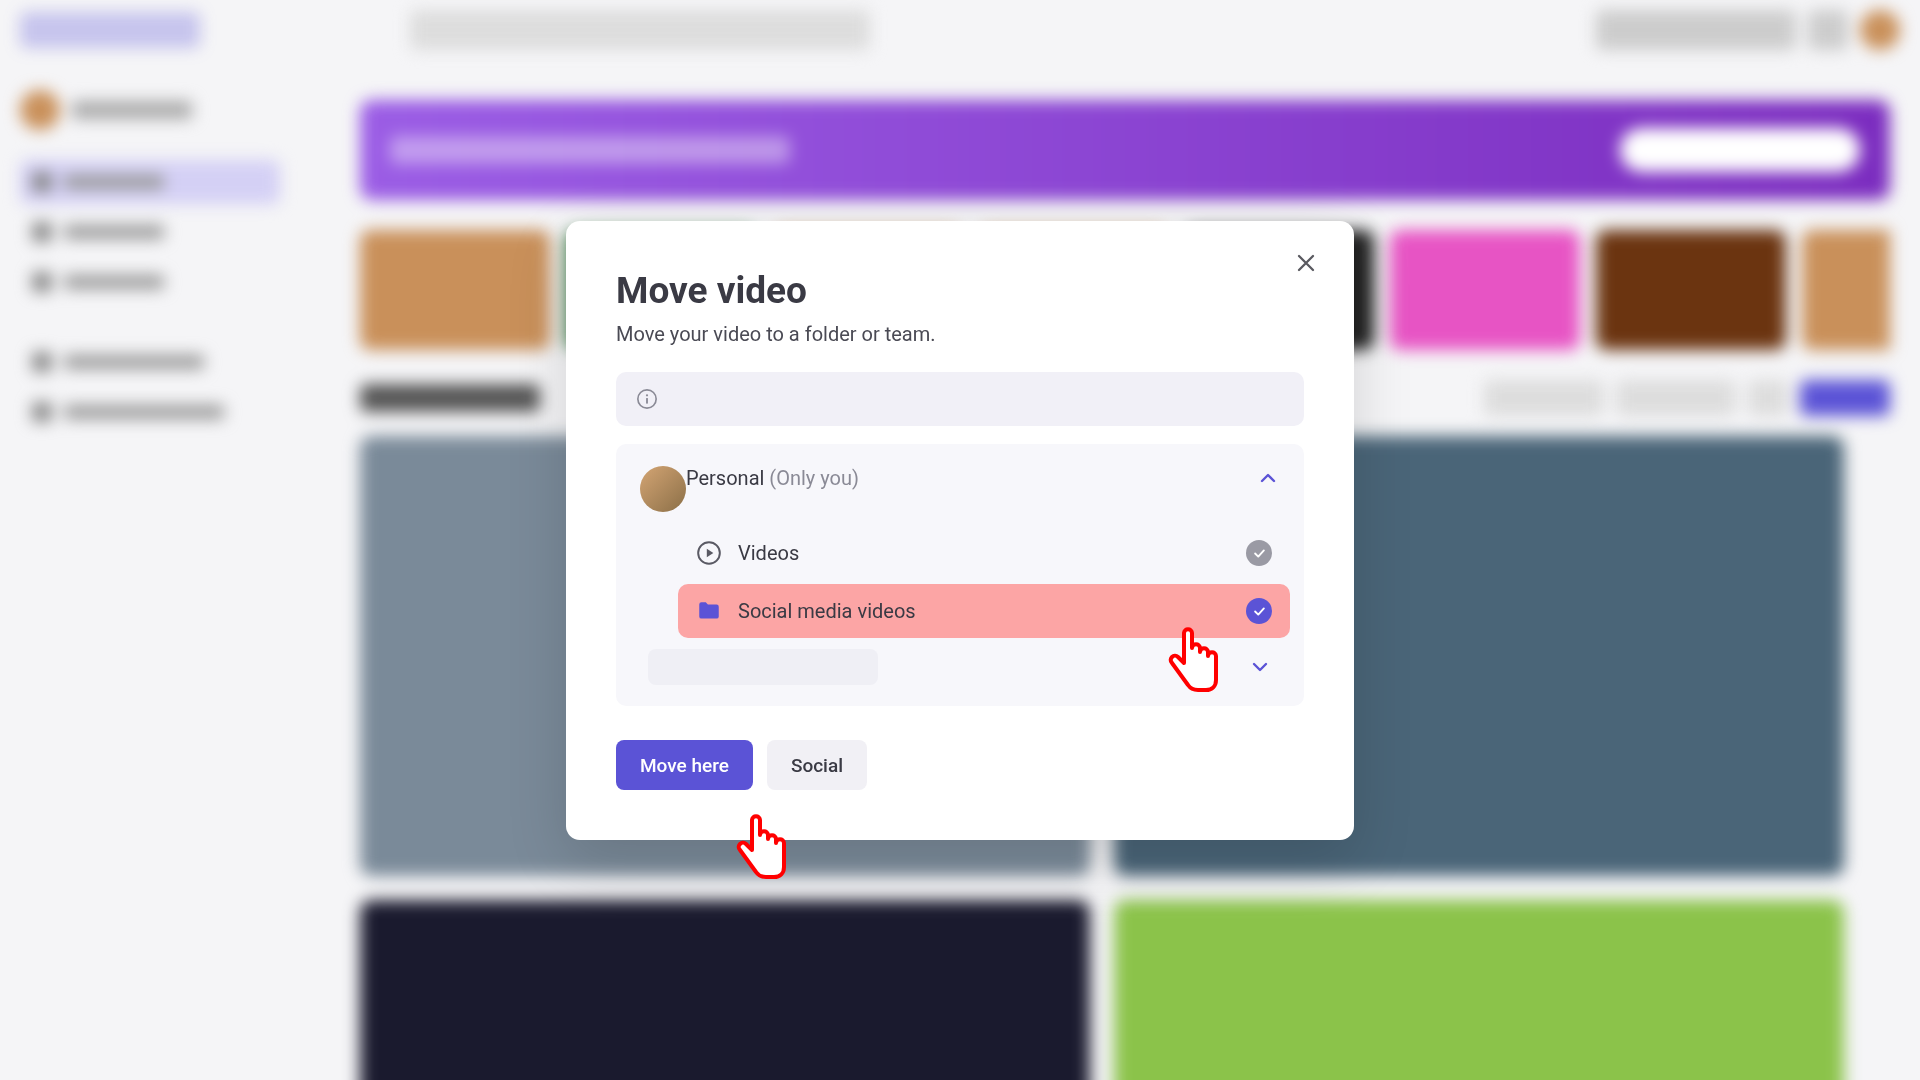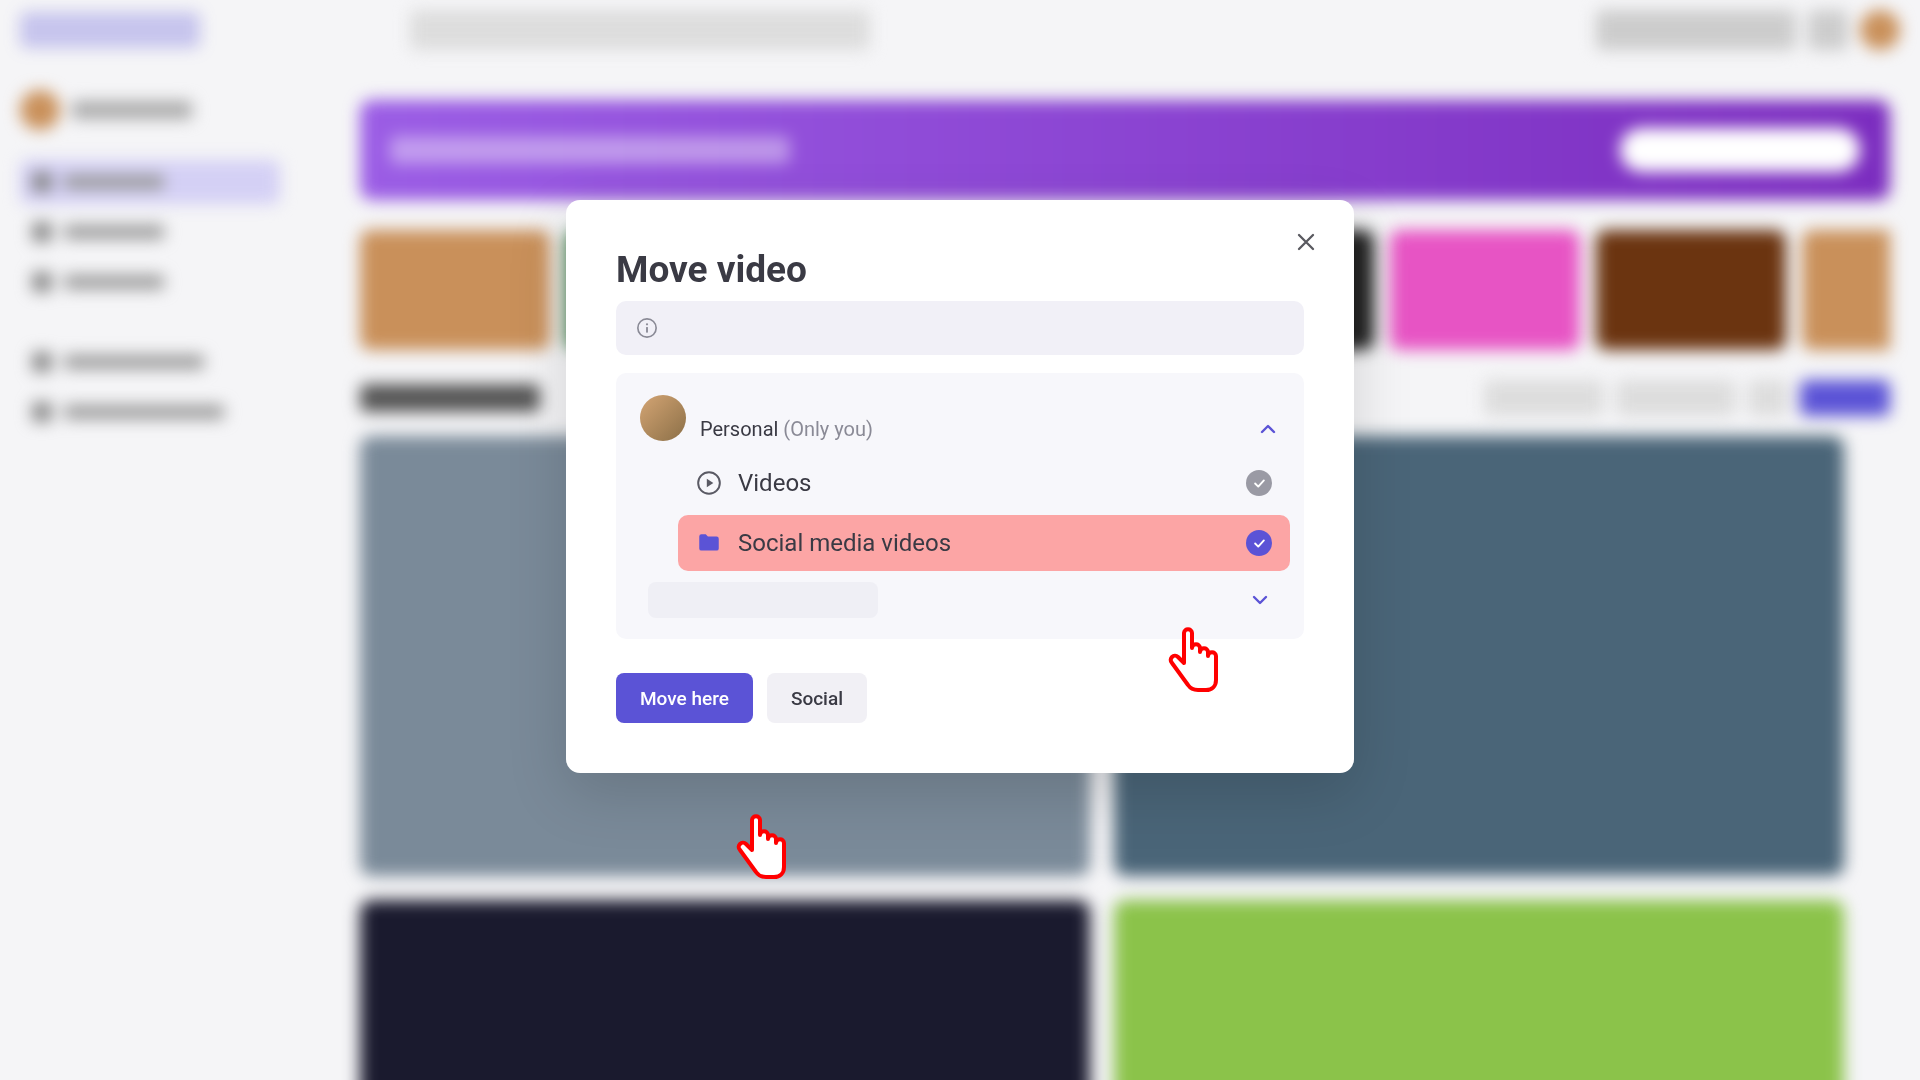--- a/index.html
+++ b/index.html
@@ -33,45 +33,45 @@
 .thumb:nth-child(2){background:#3a7d44;} .thumb:nth-child(5){background:#222;} .thumb:nth-child(6){background:#e754c4;} .thumb:nth-child(7){background:#6b3410;}
 .vids-head { display:flex; align-items:center; margin-bottom:20px; }
 .vids-title { width:180px; height:28px; background:#555; border-radius:6px; }
 .vids-ctrl { margin-left:auto; display:flex; gap:12px; }
 .vctrl { width:120px; height:36px; background:#ddd; border-radius:6px; }
 .vid-grid { display:flex; gap:24px; flex-wrap:wrap; }
 .vid-card { width:730px; height:440px; border-radius:12px; background:#7a8a99; }
 .vid-card.c2{background:#4a6578;} .vid-card.c3{background:#1a1a2e;} .vid-card.c4{background:#8bc34a;}
 
 
-.overlay { position: absolute; inset: 0; background: rgba(255,255,255,0.0); display: flex; align-items: flex-start; justify-content: center; padding-top: 200px; }
+.overlay { position: absolute; inset: 0; background: rgba(255,255,255,0.0); display: flex; align-items: flex-start; justify-content: center; padding-top: 200px; margin-top: 21px; }
 
 
 .modal { width: 788px; background: #fff; border-radius: 14px; padding: 48px 50px 50px; position: relative; box-shadow: 0 20px 60px rgba(0,0,0,0.15); }
 .close { position: absolute; top: 28px; right: 34px; width: 28px; height: 28px; cursor: pointer; color:#5a5a60;}
 .close svg { width:100%; height:100%; }
 .modal h1 { font-size: 37px; font-weight: 700; color: #3a3a44; margin-bottom: 10px; }
 .modal-sub { font-size: 20px; color: #4a4a54; margin-bottom: 26px; }
 
 .info-box { background: #f1f0f7; border-radius: 10px; padding: 16px 20px; display: flex; align-items: center; gap: 14px; margin-bottom: 18px; font-size: 19px; color: #4a4a54; }
 .info-icon { width:22px; height:22px; flex-shrink:0; color:#8a8a96; }
 
 .picker { background: #f7f7fb; border-radius: 10px; padding: 12px 14px 14px; }
-.space-row { display: flex; align-items: flex-end; gap: 14px; padding: 10px 10px; cursor: pointer; }
+.space-row { display: flex; align-items: flex-start; padding: 10px 10px; cursor: pointer; }
 .space-av { width: 46px; height: 46px; border-radius: 50%; background: linear-gradient(135deg,#d4a574,#8b6f47); background-size:cover; }
 .space-name { font-size: 20px; color: #3a3a44; }
 .space-hint { color: #8a8a96; }
 .chev { margin-left: auto; color: #5b53d6; width:24px; height:24px; }
 
 .folder-list { padding: 4px 0 0 48px; }
 .folder-item { display: flex; align-items: center; gap: 16px; padding: 14px 18px; border-radius: 10px; cursor: pointer; margin-bottom: 4px; }
 .folder-item .ficon { width: 26px; height: 26px; color: #5a5a64; flex-shrink:0; }
 .folder-item.selected { background: #fca5a5; }
 .folder-item.selected .ficon { color: #5b53d6; }
-.folder-item .flabel { font-size: 24px; color: #3a3a44; flex:1; }
+.folder-item .flabel { font-size: 20px; color: #3a3a44; flex:1; }
 .check { width: 26px; height: 26px; border-radius: 50%; display:flex; align-items:center; justify-content:center; }
 .check.off { background: #9a9aa4; }
 .check.on { background: #5b53d6; }
 .check svg { width:15px; height:15px; color:#fff; }
 
 .blank-row { height: 50px; display:flex; align-items:center; padding: 0 18px; }
 .blank-stub { width: 230px; height: 36px; background:#efeff5; border-radius:8px; }
 .blank-row .chev-d { margin-left:auto; color:#5b53d6; width:24px; height:24px; }
 
 .actions { display: flex; gap: 14px; margin-top: 34px; }
@@ -157,20 +157,21 @@
 </div>
 
 <div class="overlay">
   <div class="modal">
     <div class="close">
       <svg viewBox="0 0 24 24">
           <path d="M6 6 L18 18 M18 6 L6 18" stroke="currentColor" stroke-width="2" fill="none" stroke-linecap="round"></path>
         </svg>
     </div>
     <h1>Move video</h1>
+    <p class="modal-sub">Move your video to a folder or team.</p>
 
     <div class="info-box">
       <span class="info-icon">
         <svg viewBox="0 0 24 24">
             <circle cx="12" cy="12" r="10" fill="none" stroke="currentColor" stroke-width="1.8"></circle>
             <circle cx="12" cy="8" r="1.2" fill="currentColor"></circle>
             <rect x="11" y="11" width="2" height="6" fill="currentColor"></rect>
           </svg>
       </span>
     </div>

